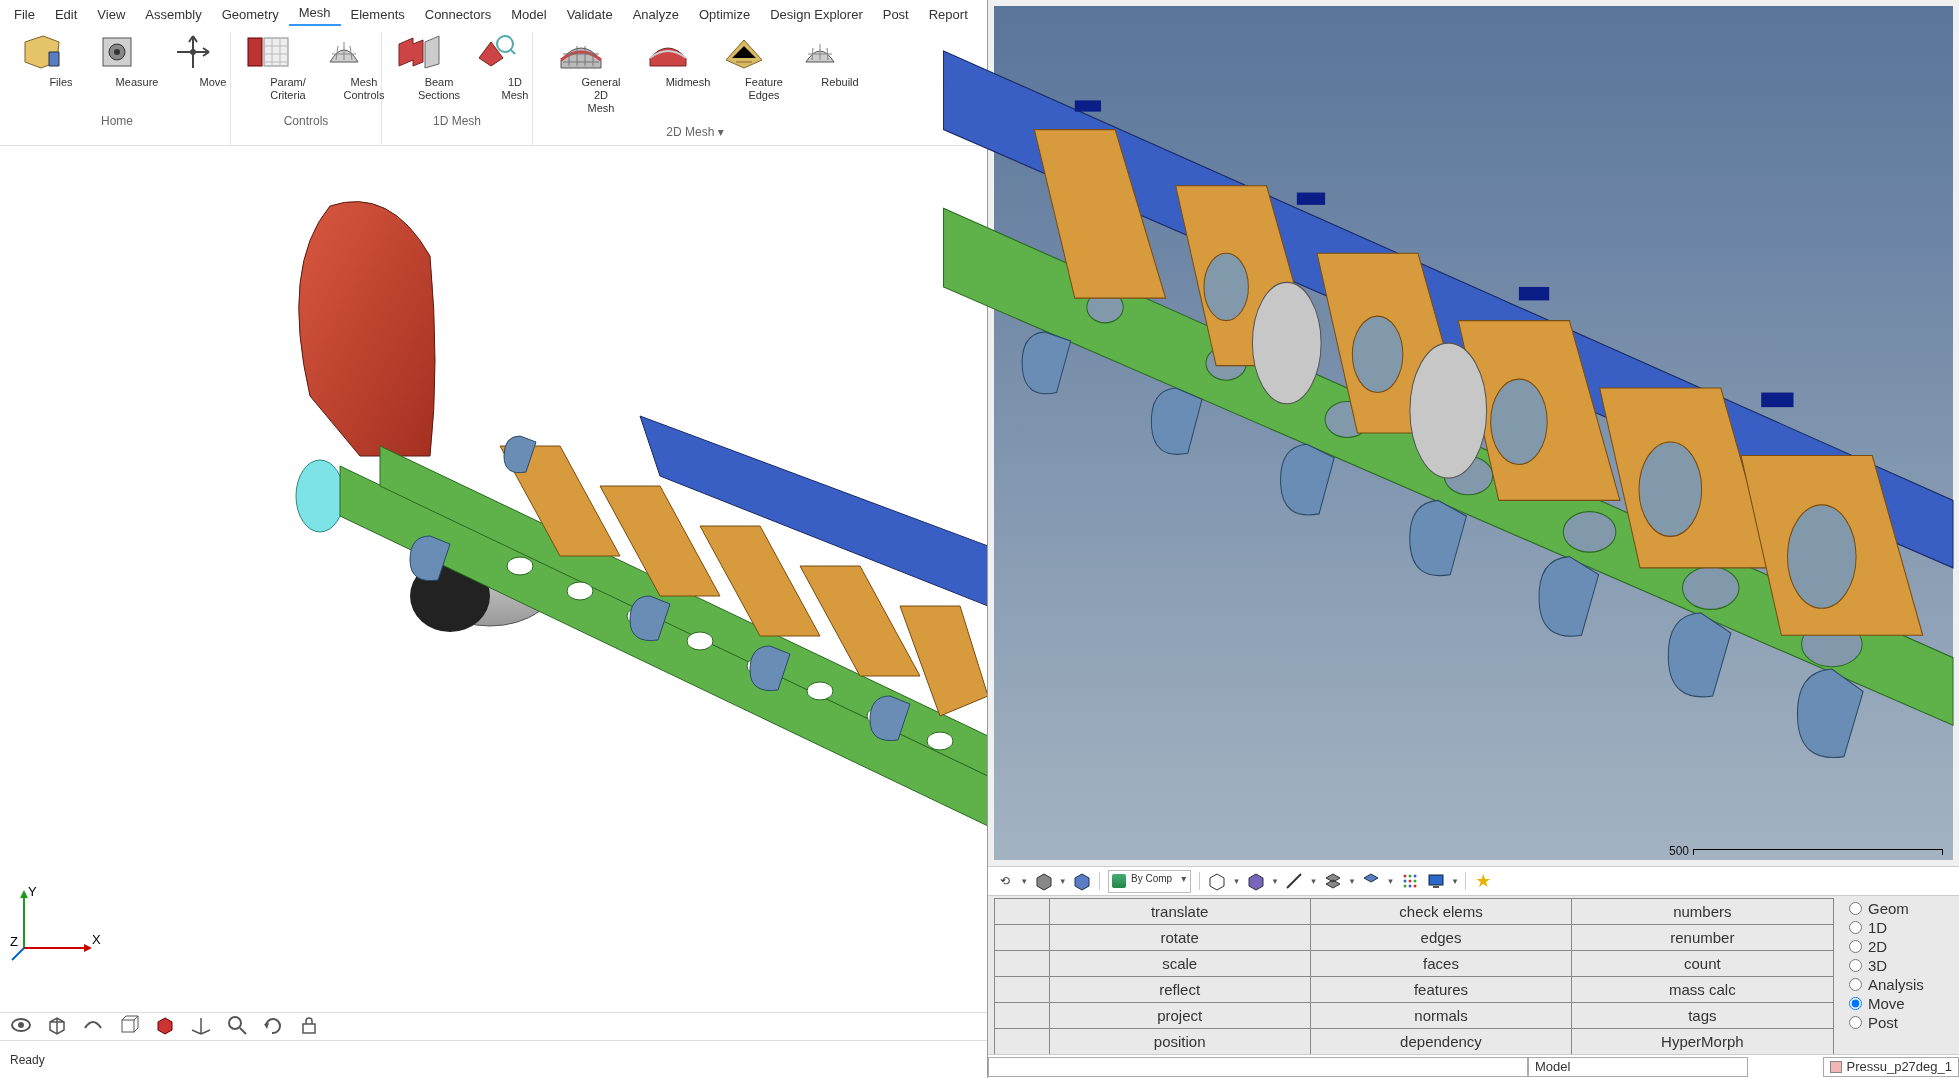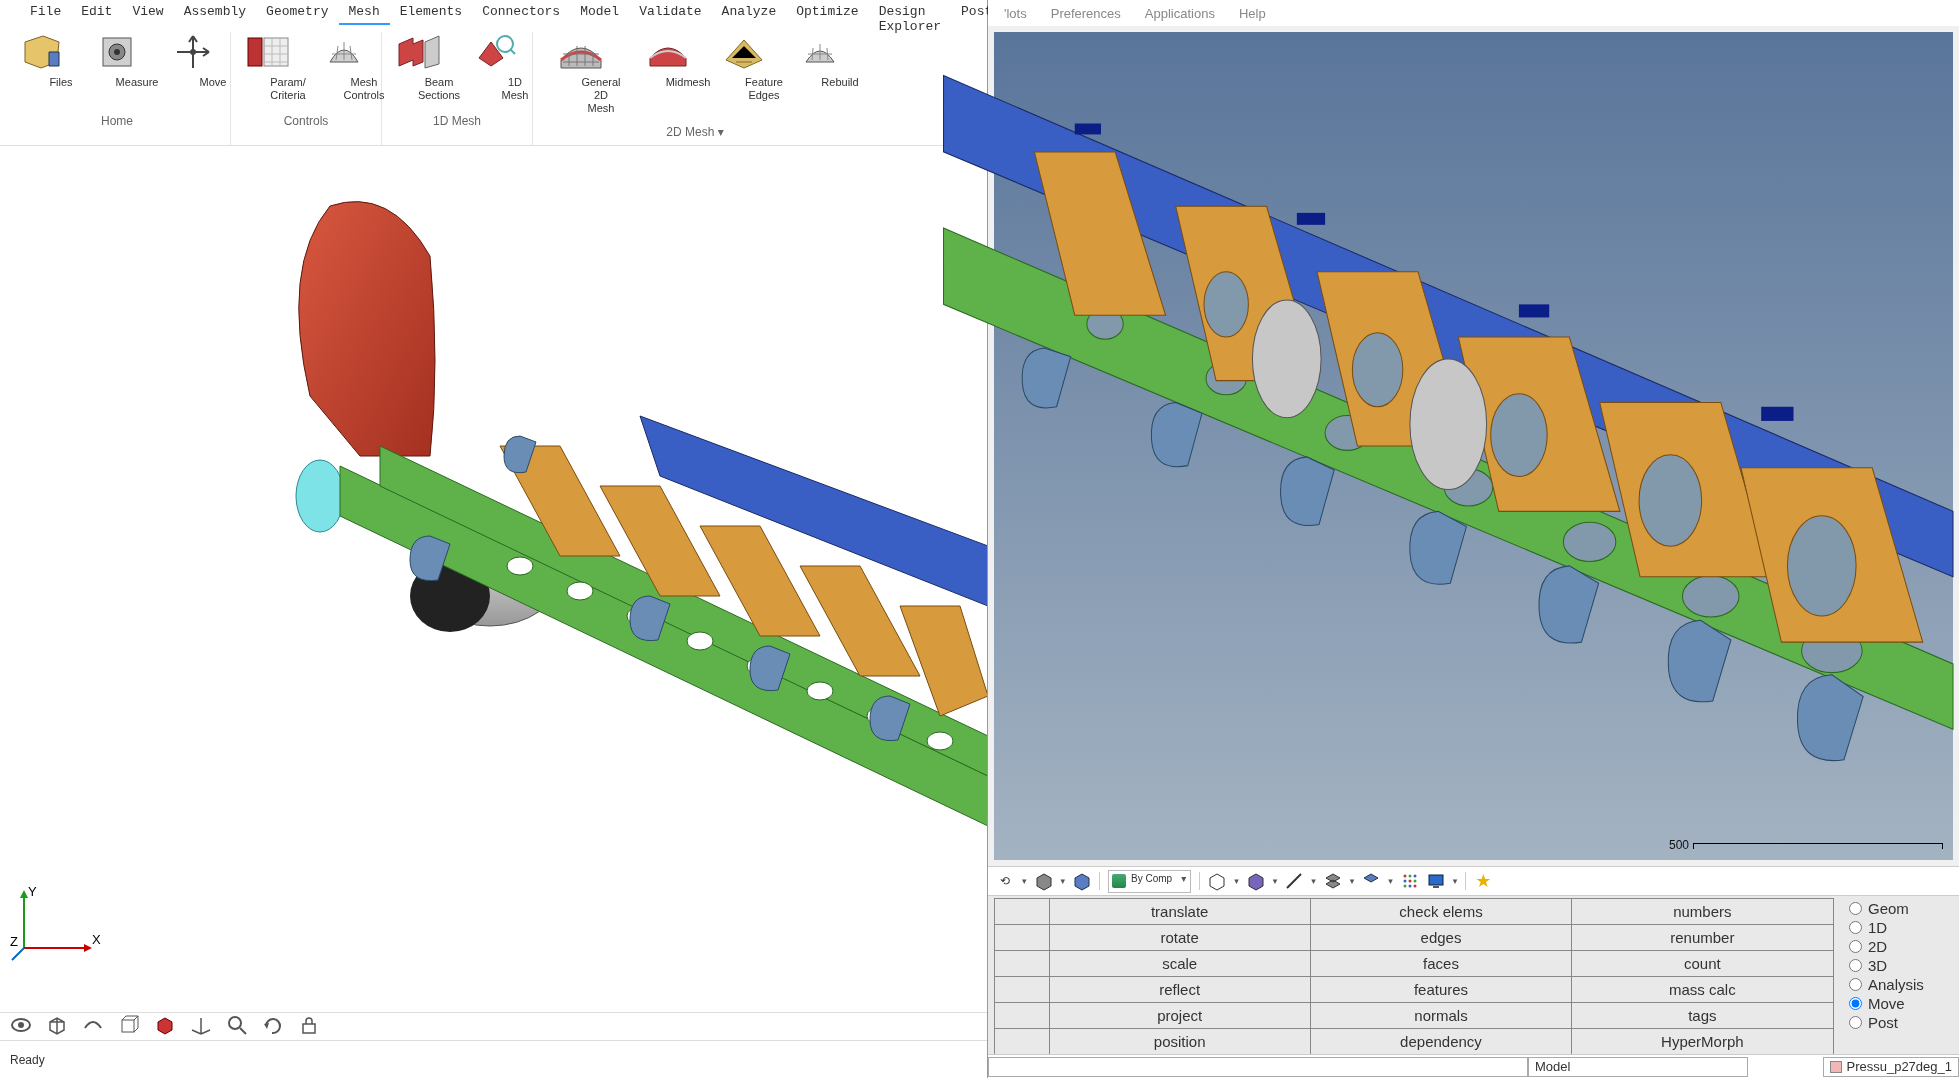--- a/index.html
+++ b/index.html
@@ -15,21 +15,21 @@
 }
 .split {
   display: flex;
   width: 100%;
   height: 100%;
 }
 .left-pane { width: 988px; height: 100%; border-right: 1px solid #999; display: flex; flex-direction: column; }
 .right-pane { flex: 1; height: 100%; display: flex; flex-direction: column; background: #f0f0f0; }
 
 
-.menubar-left { display: flex; align-items: flex-start; gap: 0; height: 26px; padding: 0 20px; font-family: Liberation Mono, monospace; }
+.menubar-left { display: flex; align-items: flex-end; gap: 0; height: 26px; padding: 0 4px; }
 .menubar-left .mi { padding: 4px 10px; cursor: pointer; font-size: 13px; }
 .menubar-left .mi.active { border-bottom: 2px solid #3399ff; }
 
 
 .ribbon { display: flex; border-bottom: 1px solid #e0e0e0; padding: 6px 4px 0 4px; }
 .ribbon-group { display: flex; flex-direction: column; align-items: center; padding: 0 8px; border-right: 1px solid #e5e5e5; }
 .ribbon-group:last-child { border-right: none; }
 .ribbon-btns { display: flex; gap: 18px; }
 .ribbon-btn { display: flex; flex-direction: column; align-items: center; width: 58px; cursor: pointer; }
 .ribbon-btn.wide { width: 80px; }
@@ -43,21 +43,21 @@
 .axis { position: absolute; bottom: 46px; left: 10px; width: 90px; height: 80px; }
 .lowbar { height: 28px; display: flex; align-items: center; gap: 14px; padding: 0 10px; border-top: 1px solid #ddd; }
 .lowbar svg { width: 22px; height: 22px; }
 .statusbar { height: 38px; display: flex; align-items: center; padding: 0 10px; font-size: 12px; border-top: 1px solid #ddd; }
 
 
 .menubar-right { display: flex; align-items: center; gap: 0; height: 26px; padding: 0 4px; background: #fff; }
 .menubar-right .mi { padding: 4px 12px; cursor: pointer; font-size: 13px; color: #888; }
 
 .viewport-right { flex: 1; background: linear-gradient(#59759a, #a4b3c2); position: relative; margin: 6px; }
-.viewport-right .scale { position: absolute; bottom: 8px; right: 10px; font-size: 12px; color: #111; }
+.viewport-right .scale { position: absolute; bottom: 2px; right: 10px; font-size: 12px; color: #111; }
 .viewport-right .scale .bar { border-top: 1px solid #000; border-left: 1px solid #000; border-right: 1px solid #000; height: 6px; width: 250px; display: inline-block; vertical-align: middle; margin-left: 4px; }
 
 
 .disp-toolbar { height: 30px; background: #fff; display: flex; align-items: center; gap: 8px; padding: 0 8px; font-size: 12px; border-top: 1px solid #ccc; border-bottom: 1px solid #ccc; }
 .disp-toolbar .ico { width: 18px; height: 18px; display: inline-flex; align-items: center; justify-content: center; cursor: pointer; }
 .disp-toolbar .sep { width: 1px; height: 18px; background: #ccc; }
 .disp-toolbar .combo { border: 1px solid #bbb; padding: 2px 18px 8px 22px; position: relative; font-size: 10px; cursor: pointer; }
 .disp-toolbar .combo::after { content: "▾"; position: absolute; right: 4px; top: 2px; font-size: 10px; color: #555; }
 .disp-toolbar .combo::before { content: ""; position: absolute; left: 3px; top: 3px; width: 14px; height: 14px; background: linear-gradient(#4a7, #284); border-radius: 2px; }
 
@@ -338,26 +338,20 @@
             <rect x="5" y="10" width="12" height="9" fill="none" stroke="#555" stroke-width="1.5"></rect>
             <path d="M8 10 V7 a3 3 0 0 1 6 0 V10" fill="none" stroke="#555" stroke-width="1.5"></path>
           </svg></span>
     </div>
     <div class="statusbar">
       <span>Ready</span>
     </div>
   </div>
 
   <div class="right-pane">
-    <div class="menubar-right">
-      <span class="mi">'lots</span>
-      <span class="mi">Preferences</span>
-      <span class="mi">Applications</span>
-      <span class="mi">Help</span>
-    </div>
 
     <div class="viewport-right">
       <svg width="100%" height="100%" viewBox="0 0 950 760" preserveAspectRatio="none">
 
         <path d="M-50 40 L950 440 L950 500 L-50 110 Z" fill="#3a5fc4" stroke="#1a2a66"></path>
 
         <path d="M-50 180 L950 580 L950 640 L-50 250 Z" fill="#5fb24a" stroke="#2a6a22"></path>
 
         <g fill="#8199aa" stroke="#2a6a22">
           <ellipse cx="110" cy="268" rx="18" ry="14"></ellipse>

